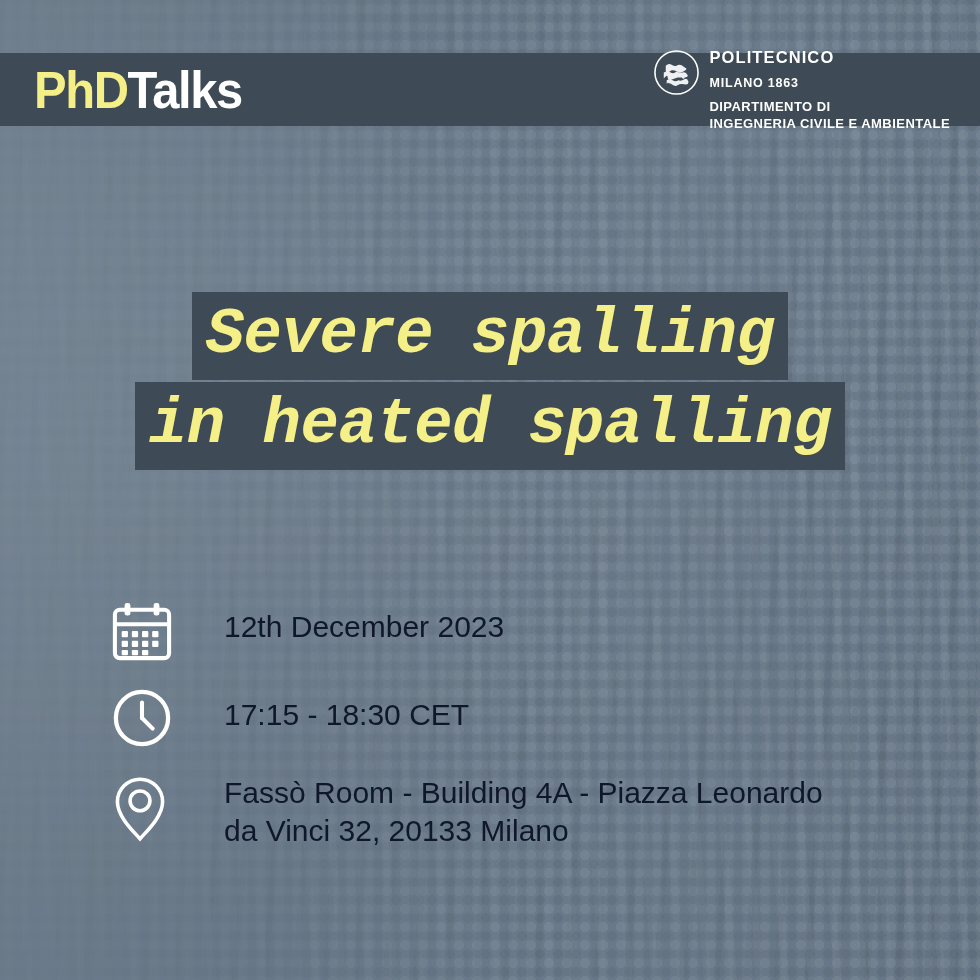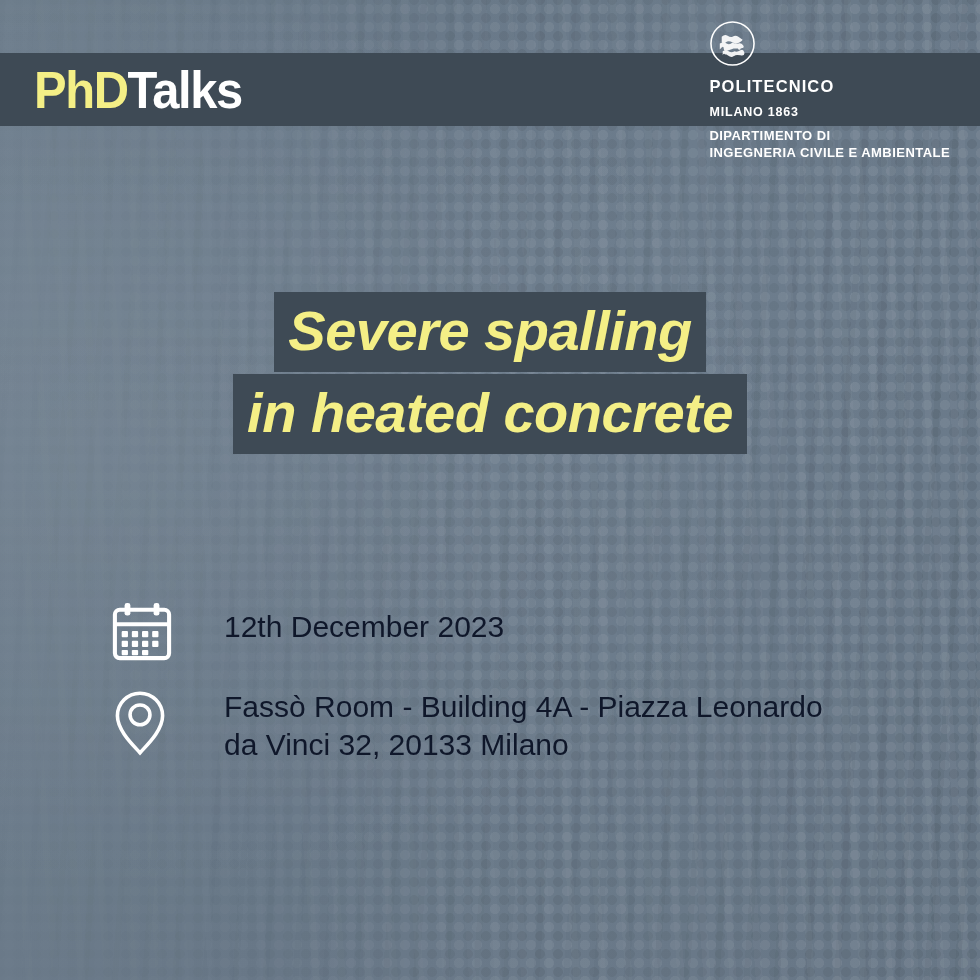--- a/index.html
+++ b/index.html
@@ -81,21 +81,20 @@
   .brand .phd { color: #f4ef86; }
   .brand .talks { color: #ffffff; }
 
   
   .polimi {
     margin-right: 30px;
     display: flex;
     align-items: flex-start;
     gap: 9px;
     color: #ffffff;
-    flex-direction: column;
   }
   .polimi-seal {
     width: 47px;
     height: 47px;
     flex: 0 0 47px;
     margin-top: 2px;
   }
   .polimi-text { padding-top: 2px; }
   .polimi-name {
     font-size: 16.5px;
@@ -127,26 +126,27 @@
     position: absolute;
     left: 0;
     top: 292px;
     width: 980px;
     text-align: center;
   }
   .title-line {
     display: inline-block;
     background: #3e4a55;
     color: #f4ef86;
-    font-size: 56px;
+    font-size: 64px;
     font-weight: bold;
     font-style: italic;
     letter-spacing: -0.5px;
     line-height: 1;
     padding: 11px 14px 13px 14px;
+    font-family: Liberation Mono, monospace;
   }
   .title-line.line2 { margin-top: 2px; }
 
   
   .info {
     position: absolute;
     left: 112px;
     top: 598px;
     width: 800px;
   }
@@ -216,21 +216,21 @@
         <div class="polimi-name">POLITECNICO</div>
         <div class="polimi-year">MILANO 1863</div>
         <div class="polimi-dept">DIPARTIMENTO DI
 INGEGNERIA CIVILE E AMBIENTALE</div>
       </div>
     </div>
   </div>
 
   <div class="title-block">
     <div><span class="title-line line1">Severe spalling</span></div>
-    <div><span class="title-line line2">in heated concrete</span></div>
+    <div><span class="title-line line2">in heated spalling</span></div>
   </div>
 
   <div class="info">
 
     <div class="info-row row-date">
       <span class="info-icon">
         <svg viewBox="0 0 62 62" width="60" height="60" aria-hidden="true">
           <rect x="3" y="8" width="56" height="50" rx="5" ry="5" fill="none" stroke="#ffffff" stroke-width="4.2"></rect>
           <line x1="3" y1="23" x2="59" y2="23" stroke="#ffffff" stroke-width="4.2"></line>
           <rect x="13" y="1" width="6" height="13" rx="2.5" fill="#ffffff"></rect>
@@ -246,20 +246,30 @@
             <rect x="41.5" y="40" width="6.5" height="6.5" rx="1"></rect>
             <rect x="10" y="49.5" width="6.5" height="5.5" rx="1"></rect>
             <rect x="20.5" y="49.5" width="6.5" height="5.5" rx="1"></rect>
             <rect x="31" y="49.5" width="6.5" height="5.5" rx="1"></rect>
           </g>
         </svg>
       </span>
       <div class="info-text">12th December 2023</div>
     </div>
 
+    <div class="info-row row-time">
+      <span class="info-icon">
+        <svg viewBox="0 0 62 62" width="60" height="60" aria-hidden="true">
+          <circle cx="31" cy="31" r="27" fill="none" stroke="#ffffff" stroke-width="4.4"></circle>
+          <line x1="31" y1="31" x2="31" y2="15" stroke="#ffffff" stroke-width="4.2" stroke-linecap="round"></line>
+          <line x1="31" y1="31" x2="42" y2="42" stroke="#ffffff" stroke-width="4.2" stroke-linecap="round"></line>
+        </svg>
+      </span>
+      <div class="info-text">17:15 - 18:30 CET</div>
+    </div>
 
     <div class="info-row row-venue">
       <span class="info-icon">
         <svg viewBox="0 0 62 76" width="56" height="70" aria-hidden="true">
           <path d="M31 5 C17.2 5 6 16.2 6 30 C6 47 25 64 31 71 C37 64 56 47 56 30 C56 16.2 44.8 5 31 5 Z" fill="none" stroke="#ffffff" stroke-width="4"></path>
           <circle cx="31" cy="29" r="11" fill="none" stroke="#ffffff" stroke-width="4"></circle>
         </svg>
       </span>
       <div class="info-text">Fassò Room - Building 4A - Piazza Leonardo
 da Vinci 32, 20133 Milano</div>

